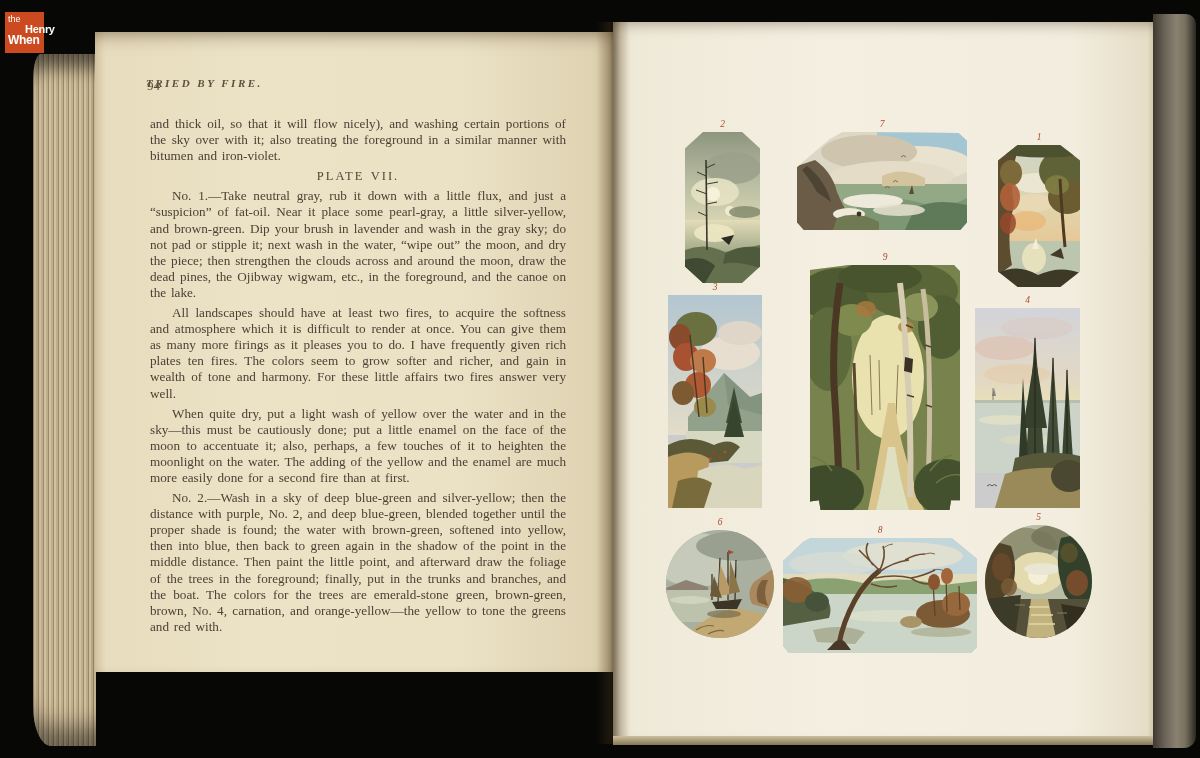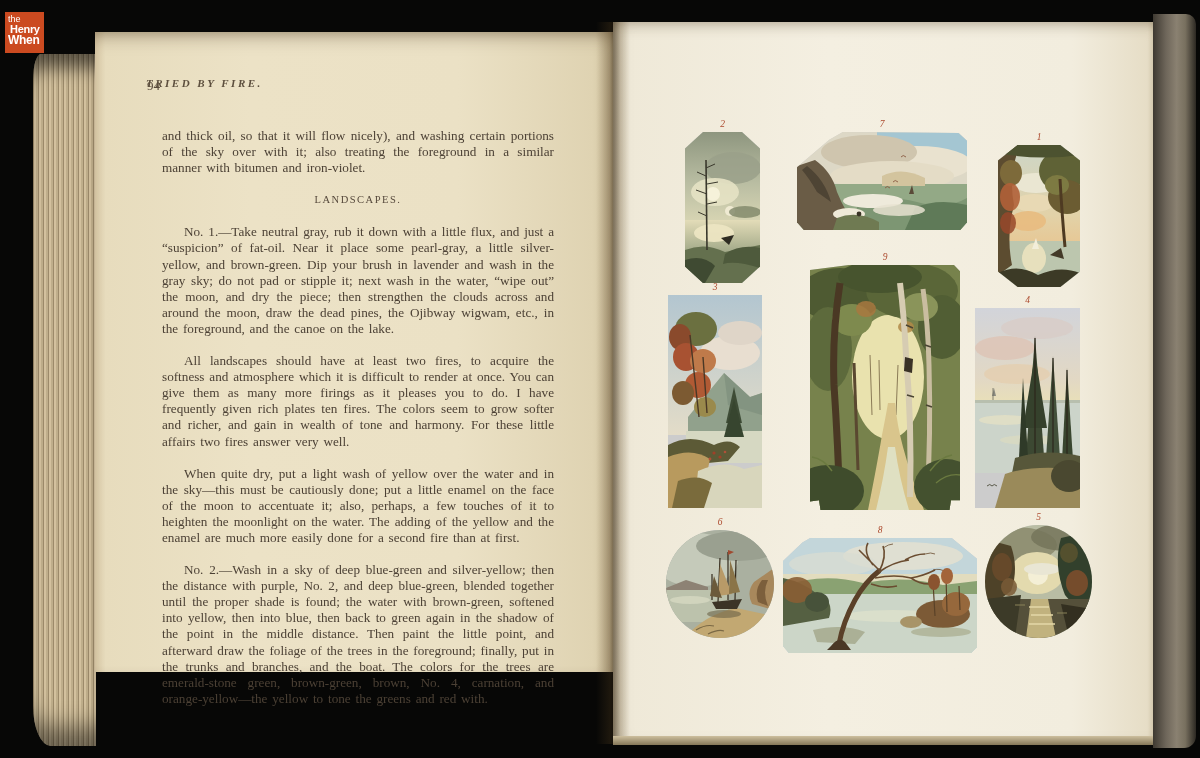--- a/index.html
+++ b/index.html
@@ -27,30 +27,30 @@
 
   .cover{position:absolute;left:1153px;top:14px;width:43px;height:734px;border-radius:0 10px 12px 0;
     background:linear-gradient(90deg,#3e3931 0,#6e665a 30%,#8a8171 55%,#78705f 75%,#2c2822 100%)}
   .bottom-edge{position:absolute;left:613px;top:736px;width:540px;height:9px;
     background:linear-gradient(180deg,#cdbf9e,#857758)}
 
   
   .logo{position:absolute;left:5px;top:12px;width:39px;height:41px;background:#cb4a20;
     color:#fff;font-family:"Liberation Sans",sans-serif;box-sizing:border-box;padding:3px 18px 0 3px}
   .logo .t{display:block;font-size:9px;line-height:9px}
-  .logo .h{display:block;font-size:11px;line-height:10px;font-weight:bold;margin-left:2px;letter-spacing:-.3px}
+  .logo .h{display:block;font-size:11px;line-height:10px;font-weight:bold;margin-left:17px;letter-spacing:-.3px}
   .logo .f{display:block;font-size:12px;line-height:12px;font-weight:bold;letter-spacing:-.3px}
 
   
   .folio{position:absolute;left:52px;top:46px;font-size:13px;color:#57493a}
   .rtitle{position:absolute;left:51px;top:45px;width:424px;text-align:left;
     font-style:italic;font-weight:bold;letter-spacing:2.5px;font-size:11px;color:#5d4f3e}
   .lp-body{position:absolute;left:51px;top:80px;width:424px;font-size:13.2px;line-height:16.1px;
     color:#4c4135;text-align:justify}
-  .lp-body p{margin:16px;text-indent:22px;word-spacing:1.5px}
+  .lp-body p{margin:4px;text-indent:22px;word-spacing:1.5px}
   .lp-body p.noindent{text-indent:0}
   .h-plate{margin:26px 0 0;text-align:center;font-size:12.5px;letter-spacing:2px;color:#51463a}
   .h-sub{margin:11px 0 9px;text-align:center;font-size:10.5px;letter-spacing:1.5px;color:#56493c}
 
   
   .plate{position:absolute;margin:0}
   .plate .num{position:absolute;top:-13px;left:0;right:0;text-align:center;
     font-size:9.5px;font-style:italic;color:#ac4a2e}
   .plate .art{position:absolute;inset:0;overflow:hidden;background:#ccc}
   .plate svg{display:block;width:100%;height:100%}
@@ -75,21 +75,21 @@
 
 <div class="stage">
 
   <div class="stack"></div>
 
   <div class="page-left">
     <span class="folio">94</span>
     <div class="rtitle">TRIED BY FIRE.</div>
     <div class="lp-body">
       <p class="noindent">and thick oil, so that it will flow nicely), and washing certain portions of the sky over with it; also treating the foreground in a similar manner with bitumen and iron-violet.</p>
-      <p class="h-sub noindent">LANDSCAPES.</p>
+      <p class="h-plate noindent">PLATE VII.</p>
       <p>No. 1.—Take neutral gray, rub it down with a little flux, and just a “suspicion” of fat-oil.  Near it place some pearl-gray, a little silver-yellow, and brown-green.  Dip your brush in lavender and wash in the gray sky; do not pad or stipple it; next wash in the water, “wipe out” the moon, and dry the piece; then strengthen the clouds across and around the moon, draw the dead pines, the Ojibway wigwam, etc., in the foreground, and the canoe on the lake.</p>
       <p>All landscapes should have at least two fires, to acquire the softness and atmosphere which it is difficult to render at once.  You can give them as many more firings as it pleases you to do.  I have frequently given rich plates ten fires.  The colors seem to grow softer and richer, and gain in wealth of tone and harmony.  For these little affairs two fires answer very well.</p>
       <p>When quite dry, put a light wash of yellow over the water and in the sky—this must be cautiously done; put a little enamel on the face of the moon to accentuate it; also, perhaps, a few touches of it to heighten the moonlight on the water.  The adding of the yellow and the enamel are much more easily done for a second fire than at first.</p>
       <p>No. 2.—Wash in a sky of deep blue-green and silver-yellow; then the distance with purple, No. 2, and deep blue-green, blended together until the proper shade is found; the water with brown-green, softened into yellow, then into blue, then back to green again in the shadow of the point in the middle distance.  Then paint the little point, and afterward draw the foliage of the trees in the foreground; finally, put in the trunks and branches, and the boat.  The colors for the trees are emerald-stone green, brown-green, brown, No. 4, carnation, and orange-yellow—the yellow to tone the greens and red with.</p>
     </div>
   </div>
 
   <div class="page-right">
 
     <figure class="plate p2">

